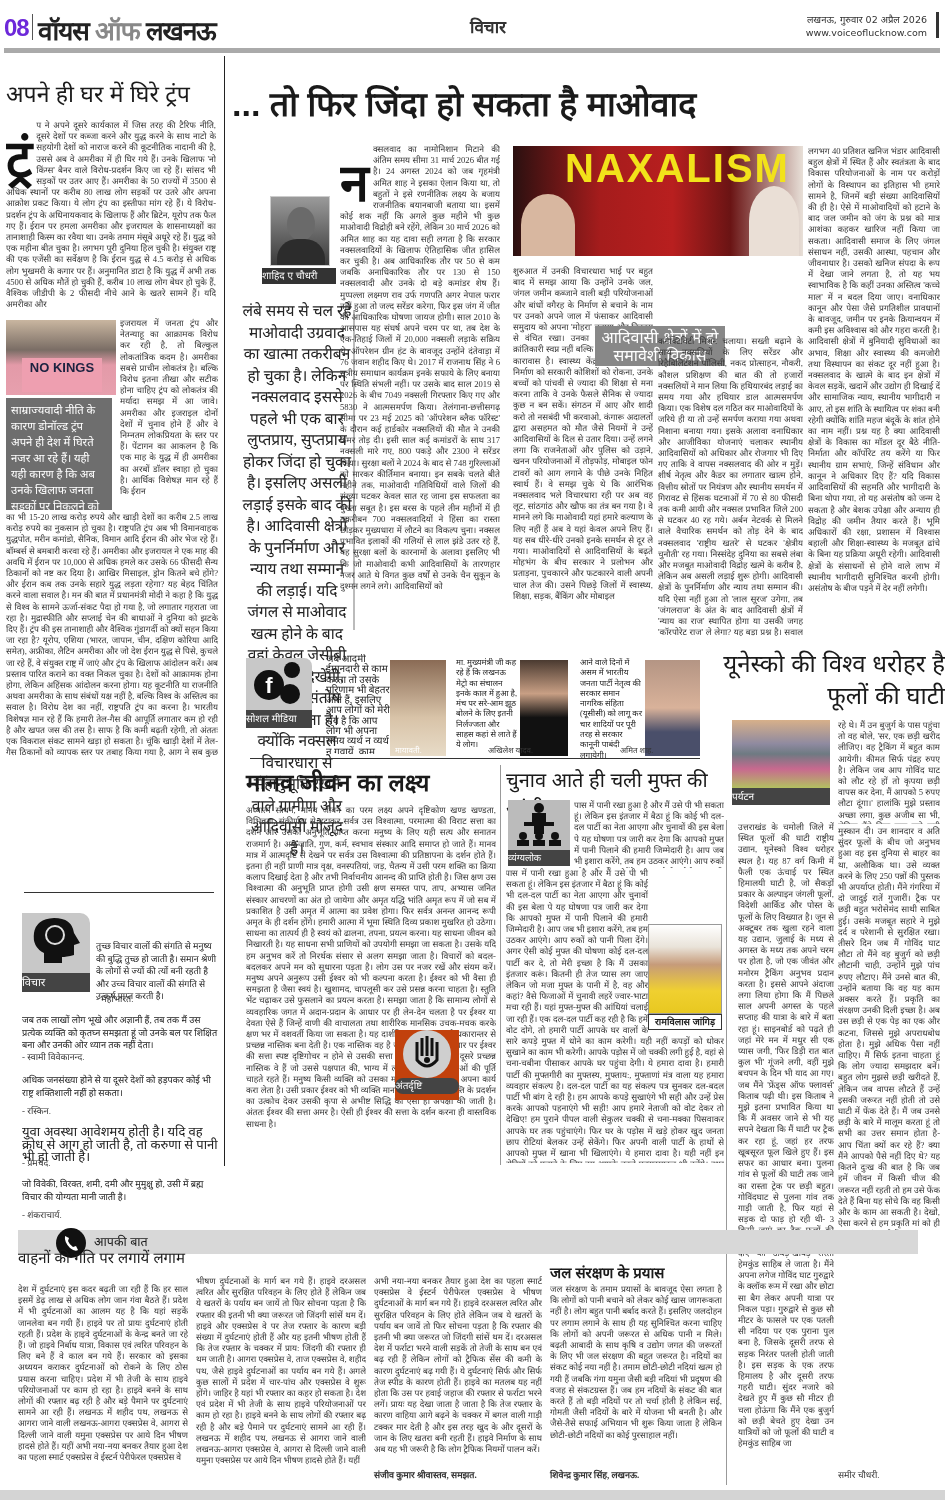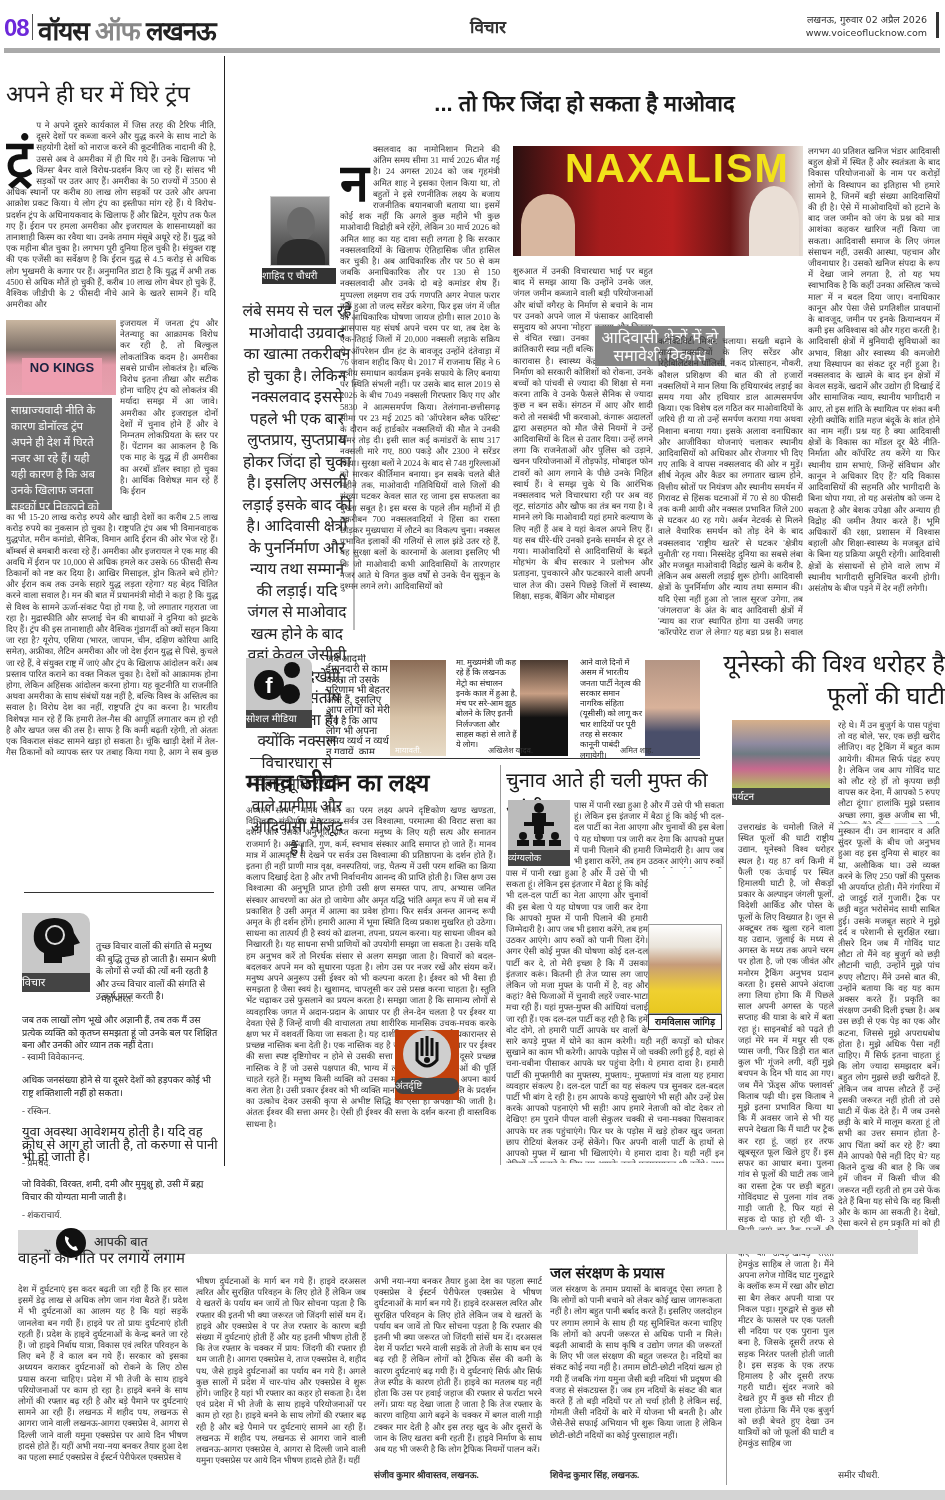--- a/index.html
+++ b/index.html
@@ -74,21 +74,21 @@
 
 <div class="abs quote-text" style="left:22px;top:1014px;width:196px;font-size:9.2px;line-height:12.5px">जब तक लाखों लोग भूखे और अज्ञानी हैं, तब तक मैं उस प्रत्येक व्यक्ति को कृतघ्न समझता हूं जो उनके बल पर शिक्षित बना और उनकी ओर ध्यान तक नहीं देता।</div>
 <div class="abs quote-src" style="left:22px;top:1050px;width:196px">- स्वामी विवेकानन्द.</div>
 <div class="abs quote-text" style="left:22px;top:1074px;width:196px;font-size:9.2px;line-height:12.5px">अधिक जनसंख्या होने से या दूसरे देशों को हड़पकर कोई भी राष्ट्र शक्तिशाली नहीं हो सकता।</div>
 <div class="abs quote-src" style="left:22px;top:1104px;width:196px">- रस्किन.</div>
 <div class="abs quote-text" style="left:22px;top:1126px;width:196px;font-size:13px;line-height:12.5px">युवा अवस्था आवेशमय होती है। यदि वह क्रोध से आग हो जाती है, तो करुणा से पानी भी हो जाती है।</div>
 <div class="abs quote-src" style="left:22px;top:1156px;width:196px">- प्रेमचंद.</div>
 <div class="abs quote-text" style="left:22px;top:1178px;width:196px;font-size:9.2px;line-height:12.5px">जो विवेकी, विरक्त, शमी, दमी और मुमुक्षु हो, उसी में ब्रह्म विचार की योग्यता मानी जाती है।</div>
 <div class="abs quote-src" style="left:22px;top:1208px;width:196px">- शंकराचार्य.</div>
 
-<div class="abs headline" style="left:232px;top:82px;width:705px;font-size:22px;line-height:44px;font-weight:bold;text-align:center">... तो फिर जिंदा हो सकता है माओवाद</div>
+<div class="abs headline" style="left:232px;top:82px;width:705px;font-size:34px;line-height:44px;font-weight:bold;">... तो फिर जिंदा हो सकता है माओवाद</div>
 
 <div class="abs photo" style="left:270px;top:196px;width:60px;height:70px;background:linear-gradient(180deg,#9a9a9a,#3b3b3b);border:1px solid #ccc">
   <div style="position:absolute;left:16px;top:10px;width:28px;height:34px;border-radius:50%;background:#6a6a6a"></div>
   <div style="position:absolute;left:6px;top:42px;width:48px;height:30px;border-radius:20px 20px 0 0;background:#2c2c2c"></div>
 </div>
 <div class="abs caption-bar" style="left:262px;top:268px;width:74px;height:16px;font-size:10px;line-height:16px;background:#333">शाहिद ए चौधरी</div>
 
 <div class="abs pull" style="left:242px;top:300px;width:110px">लंबे समय से चल रहे माओवादी उग्रवाद का खात्मा तकरीबन हो चुका है। लेकिन नक्सलवाद इससे पहले भी एक बार लुप्तप्राय, सुप्तप्राय होकर जिंदा हो चुका है। इसलिए असली लड़ाई इसके बाद की है। आदिवासी क्षेत्रों के पुनर्निर्माण और न्याय तथा सम्मान की लड़ाई। यदि जंगल से माओवाद खत्म होने के बाद वहां केवल जेसीबी मशीनें ही दिखेंगी, तो फिर असंतोष पनप सकता है। क्योंकि नक्सल विचारधारा से सहानुभूति रखने वाले ग्रामीण और आदिवासी मौजूद हैं।</div>
 <div class="abs col-rule" style="left:353px;top:310px;height:320px;background:#bbb;width:2px"></div>
 
@@ -176,19 +176,19 @@
   <svg width="30" height="30" viewBox="0 0 30 30">
       <path d="M9 8 Q8 14 14 20 Q19 24 22 22 L20 18 L17 19 Q13 16 12 13 L13 10 Z" fill="#fff"></path>
     </svg>
 </div>
 <div class="abs headline" style="left:94px;top:1232px;font-size:12.5px;line-height:20px">आपकी बात</div>
 
 <div class="abs headline" style="left:18px;top:1247px;width:180px;font-size:15px;line-height:22px;font-weight:normal">वाहनों की गति पर लगायें लगाम</div>
 <div class="abs body-text" style="left:18px;top:1284px;width:170px;height:196px">देश में दुर्घटनाएं इस कदर बढ़ती जा रही हैं कि हर साल इसमें डेढ़ लाख से अधिक लोग जान गंवा बैठते हैं। प्रदेश में भी दुर्घटनाओं का आलम यह है कि यहां सड़कें जानलेवा बन गयी हैं। हाइवे पर तो प्रायः दुर्घटनाएं होती रहती हैं। प्रदेश के हाइवे दुर्घटनाओं के केन्द्र बनते जा रहे हैं। जो हाइवे निर्बाध यात्रा, विकास एवं त्वरित परिवहन के लिए बने हैं वे काल बन गये हैं। सरकार को इसका अध्ययन कराकर दुर्घटनाओं को रोकने के लिए ठोस प्रयास करना चाहिए। प्रदेश में भी तेजी के साथ हाइवे परियोजनाओं पर काम हो रहा है। हाइवे बनने के साथ लोगों की रफ्तार बढ़ रही है और बड़े पैमाने पर दुर्घटनाएं सामने आ रही हैं। लखनऊ में शहीद पथ, लखनऊ से आगरा जाने वाली लखनऊ-आगरा एक्सप्रेस वे, आगरा से दिल्ली जाने वाली यमुना एक्सप्रेस पर आये दिन भीषण हादसे होते हैं। यहीं अभी नया-नया बनकर तैयार हुआ देश का पहला स्मार्ट एक्सप्रेस वे ईस्टर्न पेरीफेरल एक्सप्रेस वे</div>
 <div class="abs body-text" style="left:196px;top:1276px;width:170px;height:204px">भीषण दुर्घटनाओं के मार्ग बन गये हैं। हाइवे दरअसल त्वरित और सुरक्षित परिवहन के लिए होते हैं लेकिन जब ये खतरों के पर्याय बन जायें तो फिर सोचना पड़ता है कि रफ्तार की इतनी भी क्या जरूरत जो जिंदगी सांसें थम दें। हाइवे और एक्सप्रेस वे पर तेज रफ्तार के कारण बड़ी संख्या में दुर्घटनाएं होती हैं और यह इतनी भीषण होती हैं कि तेज रफ्तार के चक्कर में प्राय: जिंदगी की रफ्तार ही थम जाती है। आगरा एक्सप्रेस वे, ताज एक्सप्रेस वे, शहीद पथ, जैसे हाइवे दुर्घटनाओं का पर्याय बन गये हैं। अगले कुछ सालों में प्रदेश में चार-पांच और एक्सप्रेस वे शुरू होंगे। जाहिर है यहां भी रफ्तार का कहर हो सकता है। देश एवं प्रदेश में भी तेजी के साथ हाइवे परियोजनाओं पर काम हो रहा है। हाइवे बनने के साथ लोगों की रफ्तार बढ़ रही है और बड़े पैमाने पर दुर्घटनाएं सामने आ रही हैं। लखनऊ में शहीद पथ, लखनऊ से आगरा जाने वाली लखनऊ-आगरा एक्सप्रेस वे, आगरा से दिल्ली जाने वाली यमुना एक्सप्रेस पर आये दिन भीषण हादसे होते हैं। यहीं</div>
 <div class="abs body-text" style="left:374px;top:1276px;width:168px;height:190px">अभी नया-नया बनकर तैयार हुआ देश का पहला स्मार्ट एक्सप्रेस वे ईस्टर्न पेरीफेरल एक्सप्रेस वे भीषण दुर्घटनाओं के मार्ग बन गये हैं। हाइवे दरअसल त्वरित और सुरक्षित परिवहन के लिए होते लेकिन जब ये खतरों के पर्याय बन जावें तो फिर सोचना पड़ता है कि रफ्तार की इतनी भी क्या जरूरत जो जिंदगी सांसें थम दें। दरअसल देश में फर्राटा भरने वाली सड़कें तो तेजी के साथ बन एवं बढ़ रही हैं लेकिन लोगों को ट्रैफिक सेंस की कमी के कारण दुर्घटनाएं बढ़ गयी हैं। ये दुर्घटनाएं सिर्फ और सिर्फ तेज स्पीड के कारण होती हैं। हाइवे का मतलब यह नहीं होता कि उस पर हवाई जहाज की रफ्तार से फर्राटा भरने लगें। प्रायः यह देखा जाता है जाता है कि तेज रफ्तार के कारण वाहिया आगे बढ़ने के चक्कर में बगल वाली गाड़ी टक्कर मार देती है और इस तरह खुद के और दूसरों के जान के लिए खतरा बनी रहती हैं। हाइवे निर्माण के साथ अब यह भी जरूरी है कि लोग ट्रैफिक नियमों पालन करें।</div>
-<div class="abs quote-src" style="left:374px;top:1468px;width:168px;font-size:9px;font-weight:bold">संजीव कुमार श्रीवास्तव, लखनऊ.</div>
+<div class="abs quote-src" style="left:374px;top:1468px;width:168px;font-size:9px;font-weight:bold">संजीव कुमार श्रीवास्तव, समझत.</div>
 
 <div class="abs headline" style="left:550px;top:1262px;width:175px;font-size:15px;line-height:22px;font-weight:bold">जल संरक्षण के प्रयास</div>
 <div class="abs body-text" style="left:550px;top:1284px;width:172px;height:182px">जल संरक्षण के तमाम प्रयासों के बावजूद ऐसा लगता है कि लोगों को पानी बचाने को लेकर कोई खास जागरूकता नहीं है। लोग बहुत पानी बर्बाद करते हैं। इसलिए जलदोहन पर लगाम लगाने के साथ ही यह सुनिश्चित करना चाहिए कि लोगों को अपनी जरूरत से अधिक पानी न मिले। बढ़ती आबादी के साथ कृषि व उद्योग जगत की जरूरतों के लिए भी जल संरक्षण की बहुत जरूरत है। नदियों का संकट कोई नया नहीं है। तमाम छोटी-छोटी नदियां खत्म हो गयी हैं जबकि गंगा यमुना जैसी बड़ी नदियां भी प्रदूषण की वजह से संकटग्रस्त हैं। जब हम नदियों के संकट की बात करते हैं तो बड़ी नदियों पर तो चर्चा होती है लेकिन सई, गोमती जैसी नदियों के बारे में योजना भी बनती है। और जैसे-तैसे सफाई अभियान भी शुरू किया जाता है लेकिन छोटी-छोटी नदियों का कोई पुरसाहाल नहीं।</div>
 <div class="abs quote-src" style="left:550px;top:1468px;width:172px;font-size:9px;font-weight:bold">शिवेन्द्र कुमार सिंह, लखनऊ.</div>
 
 <div class="abs footer-band"></div>
 
 </body></html>

